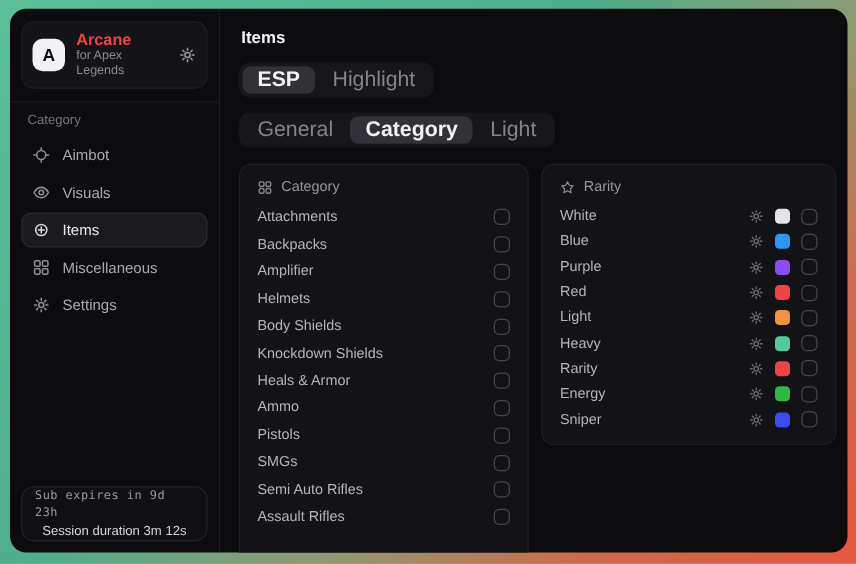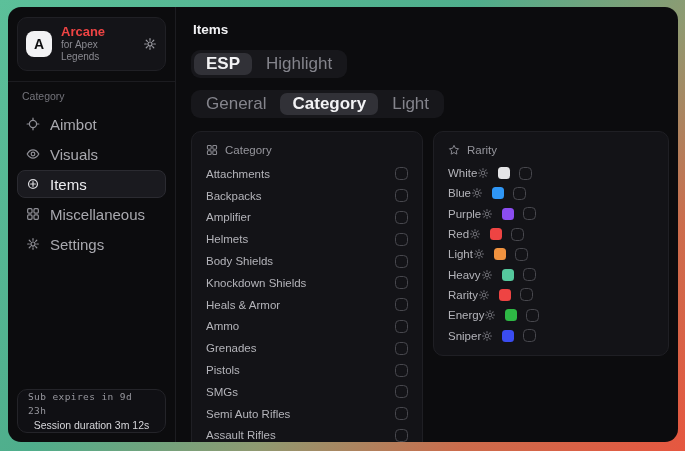--- a/index.html
+++ b/index.html
@@ -18,21 +18,21 @@
   .brand-text{flex:1;min-width:0;}
   .brand-name{font-size:13px;font-weight:700;color:#ef4444;line-height:14px;}
   .brand-sub{font-size:10px;color:#8a8a91;line-height:12px;}
   .brand-gear{color:#9a9aa1;width:14px;height:14px;cursor:pointer;}
   .side-divider{height:1px;background:#1c1c20;margin:10px -9px 8px -9px;}
   .section-label{font-size:10.5px;color:#74747b;margin:2px 5px 8px 5px;}
   .nav{display:flex;flex-direction:column;gap:2px;}
   .nav-item{display:flex;align-items:center;gap:10px;height:26px;padding:0 8px;border-radius:8px;
     border:1px solid transparent;cursor:pointer;}
   .nav-item .nav-icon{width:14px;height:14px;color:#8f8f96;display:inline-flex;}
-  .nav-label{font-size:15px;color:#a9a9af;}
+  .nav-label{font-size:12px;color:#a9a9af;}
   .nav-item.selected{background:#1a1a1f;border-color:#2b2b31;}
   .nav-item.selected .nav-label{color:#ededf0;}
   .nav-item.selected .nav-icon{color:#d8d8dc;}
   .side-footer{position:absolute;left:9px;right:9px;bottom:9px;border:1px solid #242429;
     border-radius:10px;padding:0 10px;background:#101014;}
   .foot-line1{font-family:"DejaVu Sans Mono",monospace;font-size:9.5px;color:#97979e;
     letter-spacing:.4px;line-height:14px;}
   .foot-line2{font-size:10.5px;color:#d6d6da;line-height:14px;text-align:center;}
   
   .main{flex:1;padding:13px 0 0 15px;box-sizing:border-box;position:relative;}
@@ -44,21 +44,21 @@
   .seg-row{margin-bottom:12px;}
   .panels{display:flex;gap:10px;align-items:flex-start;margin-top:13px;}
   .panel{background:#131317;border:1px solid #1f1f24;border-radius:10px;box-sizing:border-box;
     padding:9px 14px;}
   .panel-cat{width:232px;height:420px;}
   .panel-rar{width:236px;}
   .panel-head{display:flex;align-items:center;gap:7px;color:#95959c;font-size:11.5px;
     margin:3px 0 7px 0;}
   .panel-head .icon{width:12px;height:12px;display:inline-flex;color:#8a8a91;}
   .cat-row{display:flex;align-items:center;justify-content:space-between;height:21.8px;}
-  .rar-row{display:flex;align-items:center;justify-content:flex-start;height:20.3px;}
+  .rar-row{display:flex;align-items:center;justify-content:space-between;height:20.3px;}
   .row-label{font-size:11.5px;color:#b4b4ba;}
   .checkbox{width:13px;height:13px;border:1.5px solid #47474d;border-radius:4.5px;
     box-sizing:border-box;cursor:pointer;flex:0 0 auto;}
   .row-right{display:flex;align-items:center;gap:9px;}
   .rar-gear{width:12px;height:12px;color:#6d6d74;display:inline-flex;cursor:pointer;}
   .swatch{width:12px;height:12px;border-radius:3.5px;cursor:pointer;}
   .icon svg{width:100%;height:100%;display:block;}
 </style>
 </head>
 <body>
@@ -200,24 +200,20 @@
   </div>
             <div class="cat-row">
     <span class="row-label">Heals &amp; Armor</span>
     <span class="checkbox"></span>
   </div>
             <div class="cat-row">
     <span class="row-label">Ammo</span>
     <span class="checkbox"></span>
   </div>
             <div class="cat-row">
-    <span class="row-label">Grenades</span>
-    <span class="checkbox"></span>
-  </div>
-            <div class="cat-row">
     <span class="row-label">Pistols</span>
     <span class="checkbox"></span>
   </div>
             <div class="cat-row">
     <span class="row-label">SMGs</span>
     <span class="checkbox"></span>
   </div>
             <div class="cat-row">
     <span class="row-label">Semi Auto Rifles</span>
     <span class="checkbox"></span>

